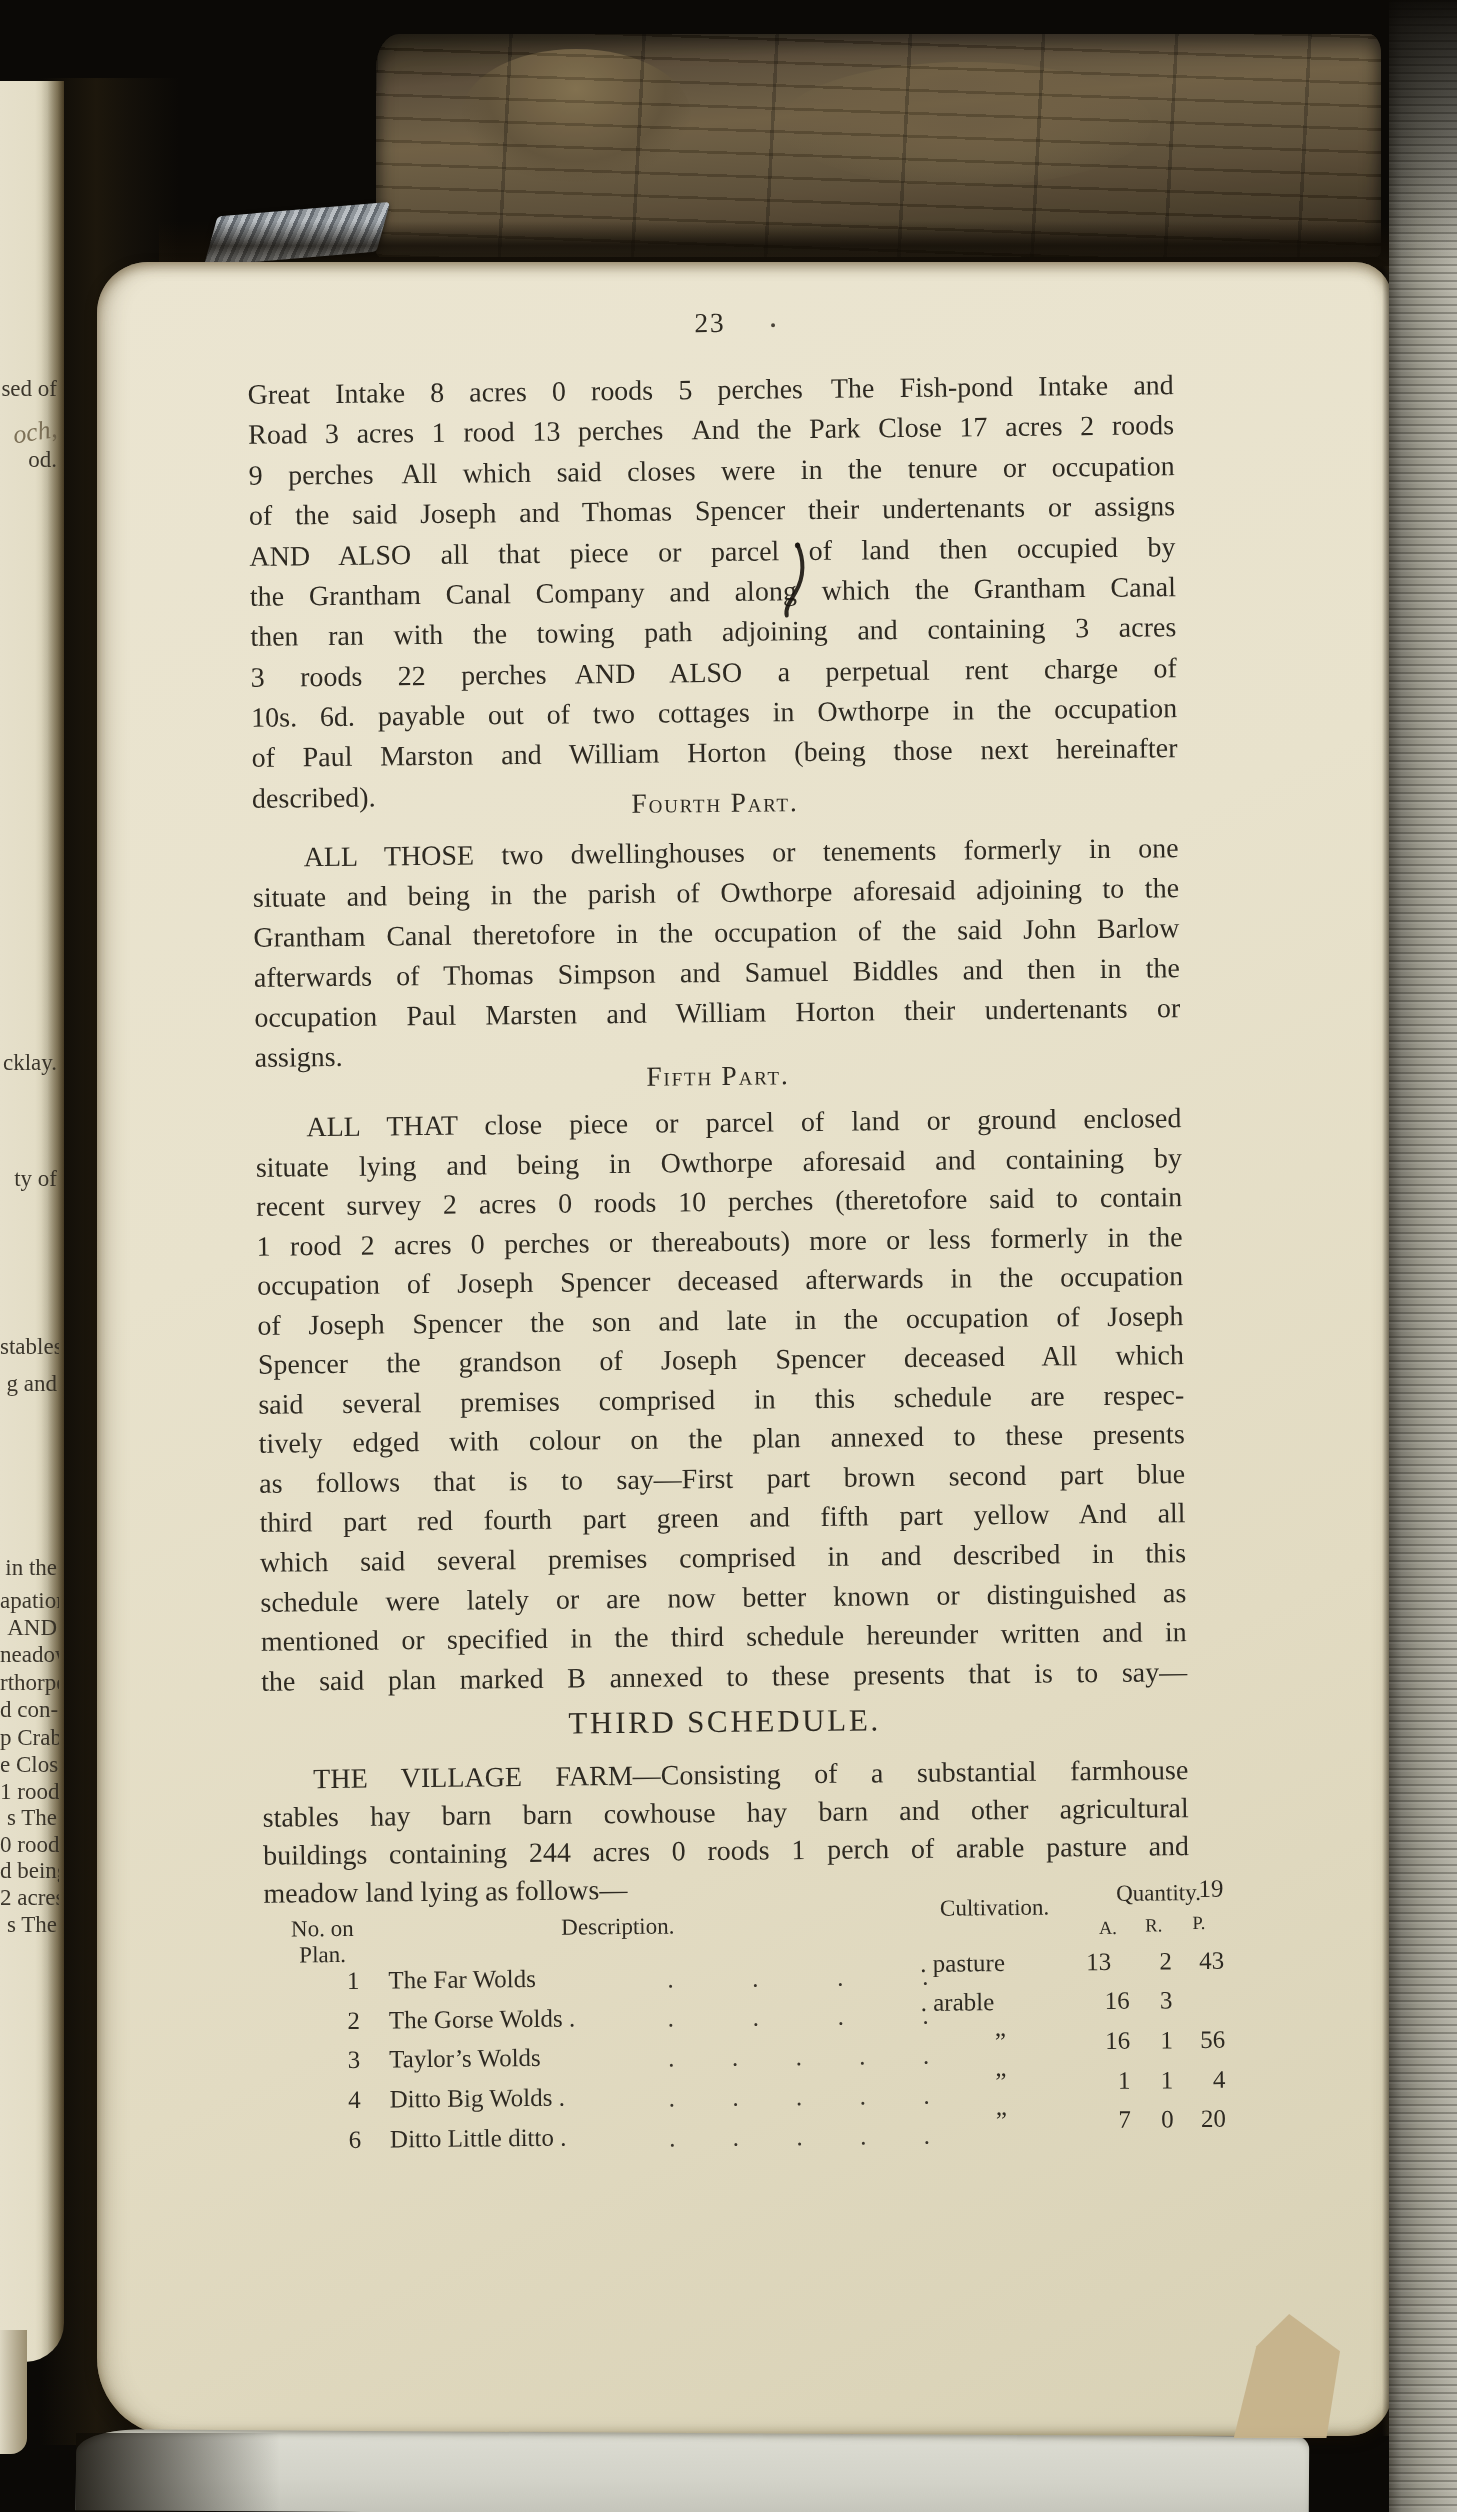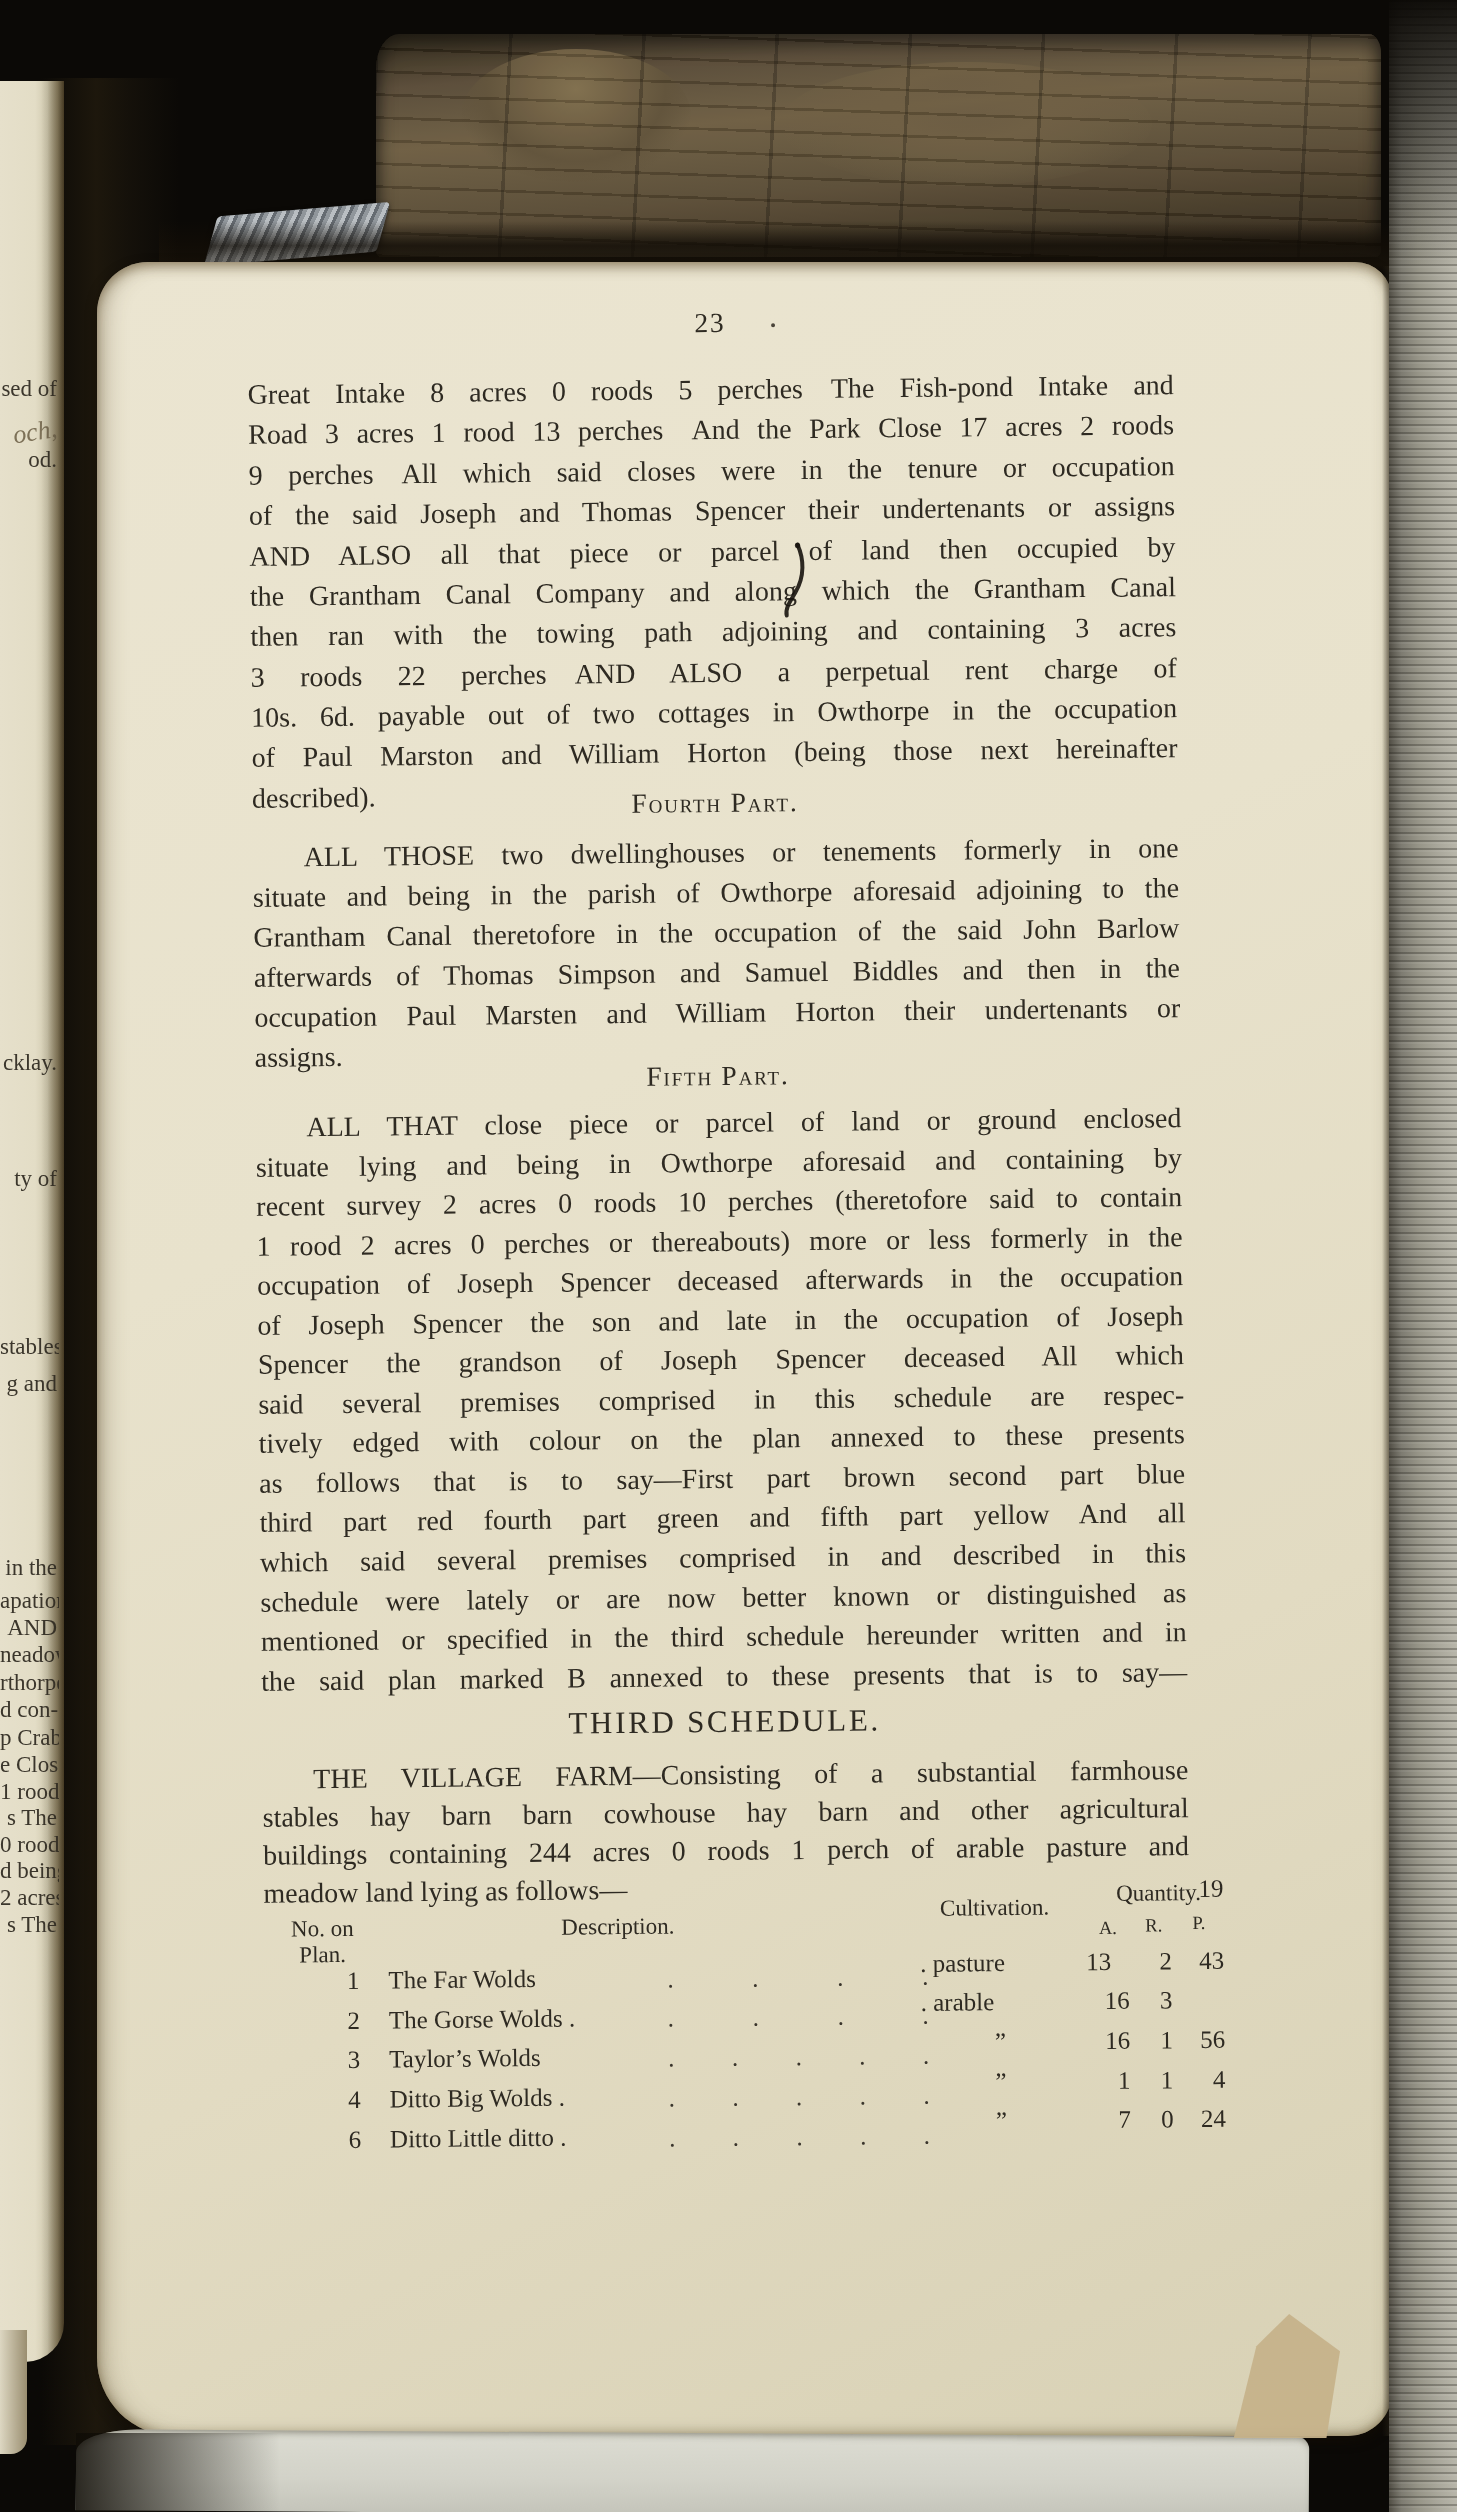--- a/index.html
+++ b/index.html
@@ -245,21 +245,21 @@
           <div class="leader" style="top: 2124px; left: 403px; width: 261px; text-align: left;">
             <span>.</span>
             <span>.</span>
             <span>.</span>
             <span>.</span>
             <span>.</span>
           </div>
           <div class="cell" style="top: 2110px; left: 656px; width: 159px; text-align: center;">”</div>
           <div class="cell" style="top: 2110px; left: 822px; width: 43px; text-align: right;">7</div>
           <div class="cell" style="top: 2110px; left: 881px; width: 41px; text-align: center;">0</div>
-          <div class="cell" style="top: 2110px; left: 914px; width: 46px; text-align: right;">24</div>
+          <div class="cell" style="top: 2110px; left: 914px; width: 46px; text-align: right;">20</div>
         </div>
       </div>
 
     <svg id="pen-stroke" width="43" height="85" viewBox="0 0 48 96">
       <path d="M27 4 C34 20 35 40 24 58 C18 68 12 76 14 84" fill="none" stroke="#17130e" stroke-width="4.5" stroke-linecap="round" opacity="0.9"></path>
       <circle cx="27" cy="5" r="3" fill="#17130e" opacity="0.85"></circle>
     </svg>
   </div>
 
   <div id="right-gap"></div>

